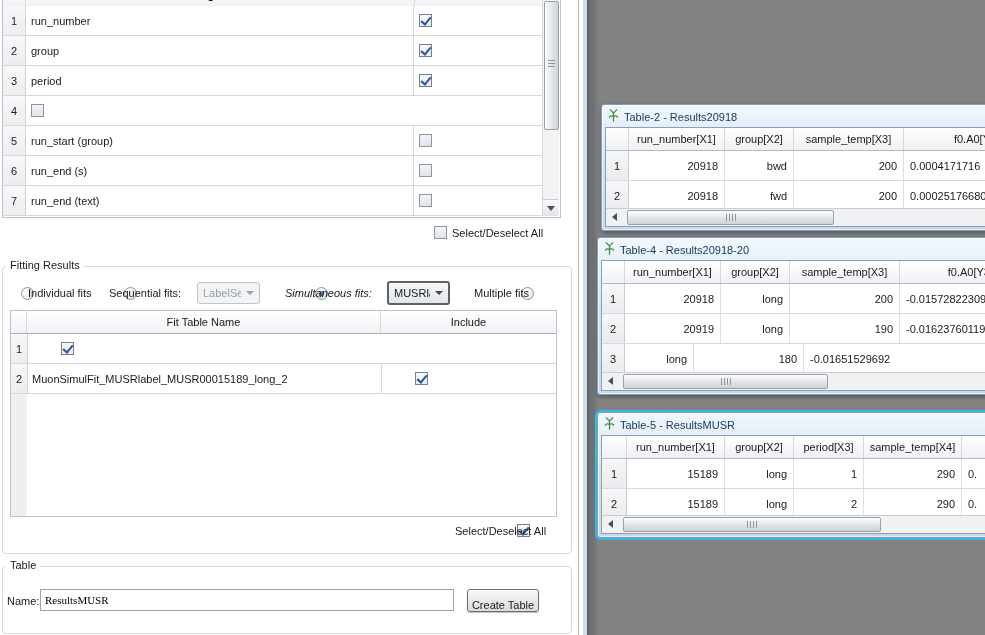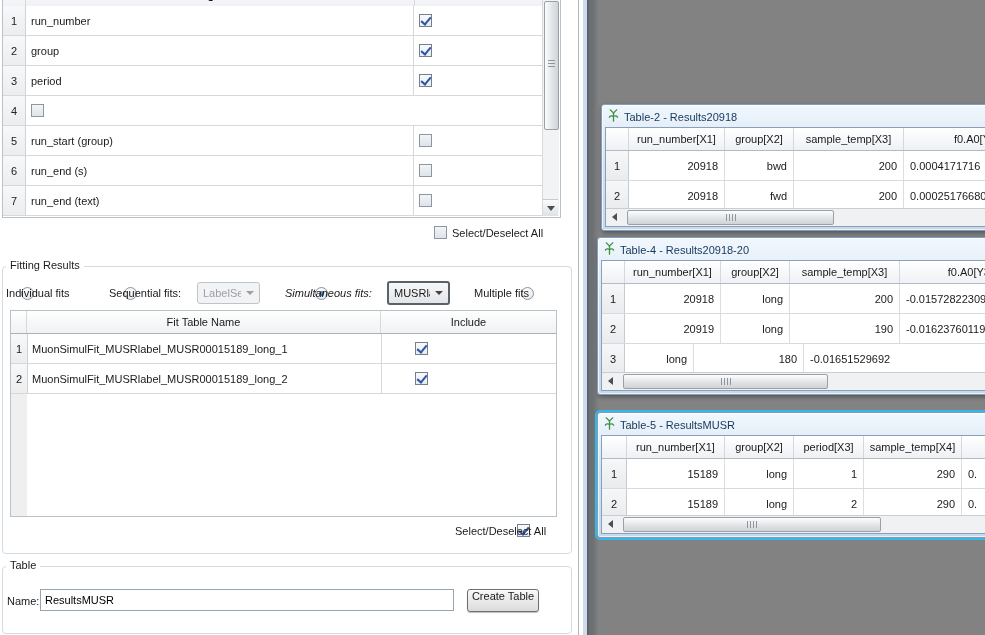--- a/index.html
+++ b/index.html
@@ -69,23 +69,23 @@
   .ft-row{height:29px;border-bottom:1px solid #d8d8d8;display:flex;align-items:center;background:#fff;}
   .ft-num{width:16px;align-self:stretch;display:flex;align-items:center;justify-content:center;
           background:linear-gradient(#f7f8f9,#ebedef);border-right:1px solid #cfd3d7;}
   .ft-label{width:354px;align-self:stretch;display:flex;align-items:center;padding-left:4px;
             border-right:1px solid #d8d8d8;box-sizing:border-box;white-space:nowrap;overflow:hidden;}
   .ft-inc{flex:1;align-self:stretch;display:flex;align-items:center;}
   .ft-inc .cb{margin-left:33px;}
 
   .selall-label{position:absolute;white-space:nowrap;}
   .textinput{position:absolute;box-sizing:border-box;border:1px solid #97a5b2;background:#fff;
-             font-family:Liberation Sans, sans-serif;font-size:11px;padding:0 4px;}
+             font-family:Liberation Serif, serif;font-size:11px;padding:0 4px;}
   .pushbtn{position:absolute;box-sizing:border-box;border:1px solid #6e6e6e;border-radius:3px;
-           background:linear-gradient(#f8f8f8,#dcdcdc);display:flex;align-items:flex-start;justify-content:center;
+           background:linear-gradient(#f8f8f8,#dcdcdc);display:flex;align-items:flex-end;justify-content:center;
            box-shadow:0 1px 1px rgba(0,0,0,.25), inset 0 1px 0 #fff;}
 
   
   .panel-edge{position:absolute;left:578px;top:0;width:1px;height:635px;background:#b4b4b4;}
   .splitter{position:absolute;left:583px;top:0;width:4px;height:635px;background:#ccdcec;}
   .mdi-edge1{position:absolute;left:587px;top:0;width:2px;height:635px;background:#5f6366;}
   .mdi-edge2{position:absolute;left:589px;top:0;width:4px;height:635px;background:#6d7073;}
   .mdi{position:absolute;left:593px;top:0;width:392px;height:635px;
        background:linear-gradient(90deg,#6d7073,#828282 6px);}
 
@@ -189,21 +189,21 @@
 
     
     <span class="cb abs" style="left:434px;top:226px;"></span>
     <span class="selall-label" style="left:452px;top:227px;">Select/Deselect All</span>
 
     
     <div class="groupbox" style="left:2px;top:266px;width:568px;height:286px;"></div>
     <span class="grouplabel" style="left:6px;top:259px;">Fitting Results</span>
 
     <span class="radio abs" style="left:5px;top:287px;"></span>
-    <span class="rlabel" style="left:6px;">Individual fits</span>
+    <span class="rlabel" style="left:28px;">Individual fits</span>
 
     <span class="radio abs" style="left:92px;top:287px;"></span>
     <span class="rlabel" style="left:109px;">Sequential fits:</span>
 
     <span class="combo disabled" style="left:197px;top:282px;width:63px;">
       <span class="combo-text">LabelSeq</span>
       <span class="combo-arrow"></span>
     </span>
 
     <span class="radio selected abs" style="left:267px;top:287px;"></span>
@@ -220,21 +220,20 @@
     
     <div class="fit-table">
       <div class="ft-head">
         <div class="hc" style="width:16px;"></div>
         <div class="hc" style="width:354px;">Fit Table Name</div>
         <div class="hc" style="flex:1;border-right:none;">Include</div>
       </div>
       <div class="ft-body" id="fit-rows">
           <div class="ft-row">
             <div class="ft-num">1</div>
-            <div class="ft-label">MuonSimulFit_MUSRlabel_MUSR00015189_long_1</div>
             <div class="ft-inc">
               <div class="cb checked"></div>
             </div>
           </div>
           <div class="ft-row">
             <div class="ft-num">2</div>
             <div class="ft-label">MuonSimulFit_MUSRlabel_MUSR00015189_long_2</div>
             <div class="ft-inc">
               <div class="cb checked"></div>
             </div>

